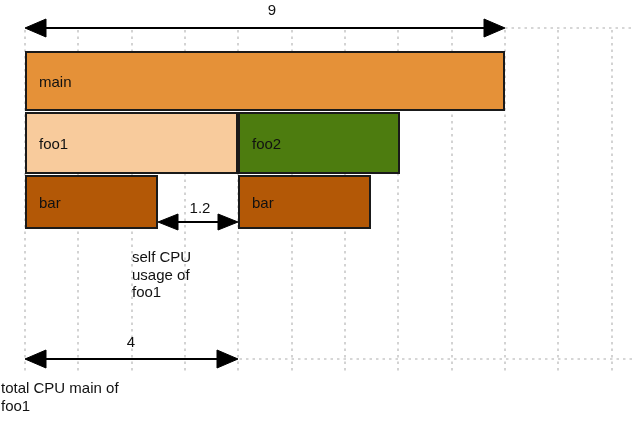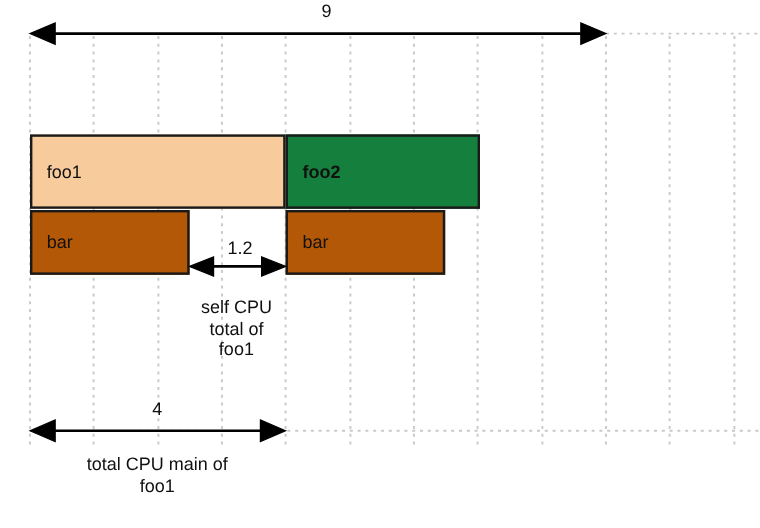--- a/index.html
+++ b/index.html
@@ -49,21 +49,20 @@
     color: #111111;
     text-align: center;
     line-height: 1.05;
     white-space: nowrap;
     transform: translateX(-50%);
   }
   .dim-caption {
     position: absolute;
     font-size: 15px;
     color: #111111;
-    text-align: center;
     line-height: 1.18;
     transform: translateX(-50%);
   }
 </style>
 </head>
 <body>
 
 <div id="canvas">
 
   <svg class="gridlayer" viewBox="0 0 633 440" width="633" height="440" xmlns="http://www.w3.org/2000/svg">
@@ -78,26 +77,29 @@
       <line x1="398" y1="30" x2="398" y2="372"></line>
       <line x1="452" y1="30" x2="452" y2="372"></line>
       <line x1="505" y1="30" x2="505" y2="372"></line>
       <line x1="558" y1="30" x2="558" y2="372"></line>
       <line x1="612" y1="30" x2="612" y2="372"></line>
       <line x1="25" y1="359" x2="633" y2="359"></line>
       <line x1="505" y1="28" x2="633" y2="28"></line>
     </g>
   </svg>
 
+  <div class="frame" style="left:25px; top:51px; width:480px; height:60px; background:#e59138;">
+    <span class="frame-label">main</span>
+  </div>
 
   <div class="frame" style="left:25px; top:112px; width:213px; height:62px; background:#f8cb9c;">
     <span class="frame-label">foo1</span>
   </div>
 
-  <div class="frame" style="left:238px; top:112px; width:162px; height:62px; background:#15803d;font-weight:bold;">
+  <div class="frame" style="left:238px; top:112px; width:162px; height:62px; background:#4d7c0f;">
     <span class="frame-label">foo2</span>
   </div>
 
   <div class="frame" style="left:25px; top:175px; width:133px; height:54px; background:#b35806;">
     <span class="frame-label">bar</span>
   </div>
 
   <div class="frame" style="left:238px; top:175px; width:133px; height:54px; background:#b35806;">
     <span class="frame-label">bar</span>
   </div>
@@ -121,21 +123,21 @@
       </g>
     </g>
   </svg>
 
   <div class="dim-value" style="left:272px; top:2px;">9</div>
 
   <div class="dim-value" style="left:200px; top:200px;">1.2</div>
 
   <div class="dim-caption" style="left:197px; top:248px; width:130px;">
     <div>self CPU</div>
-    <div>total of</div>
+    <div>usage of</div>
     <div>foo1</div>
   </div>
 
   <div class="dim-value" style="left:131px; top:334px;">4</div>
 
   <div class="dim-caption" style="left:131px; top:379px; width:260px;">
     <div>total CPU main of</div>
     <div>foo1</div>
   </div>
 

